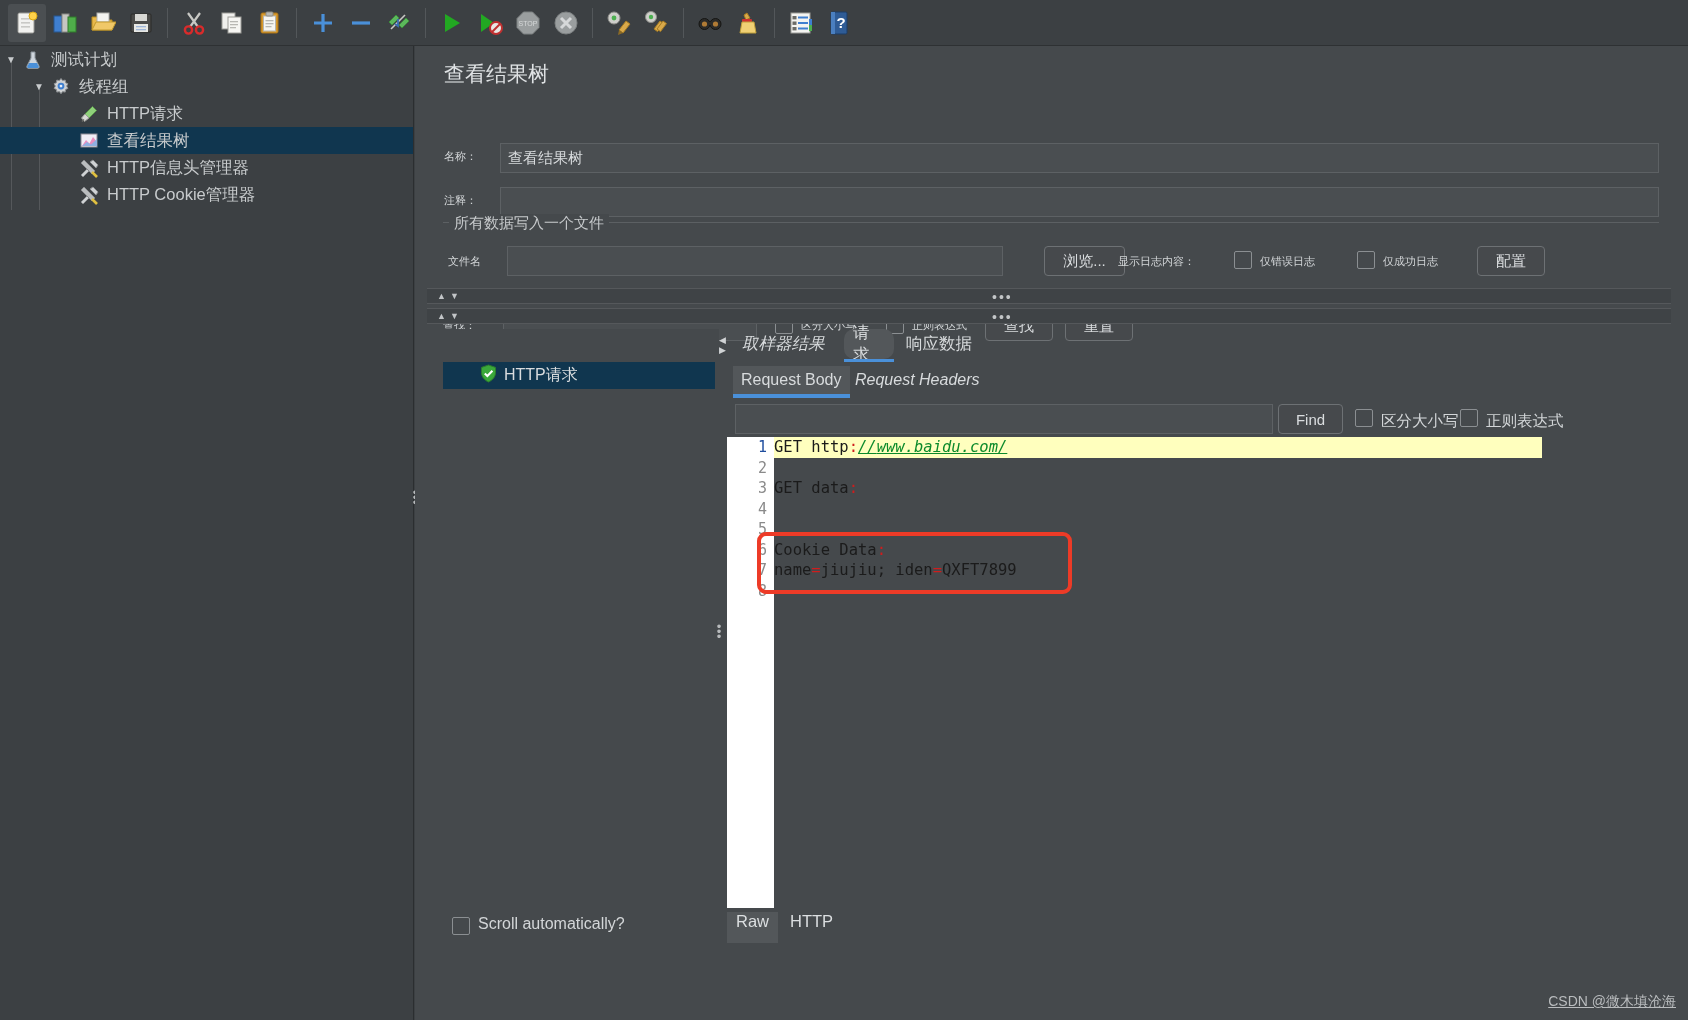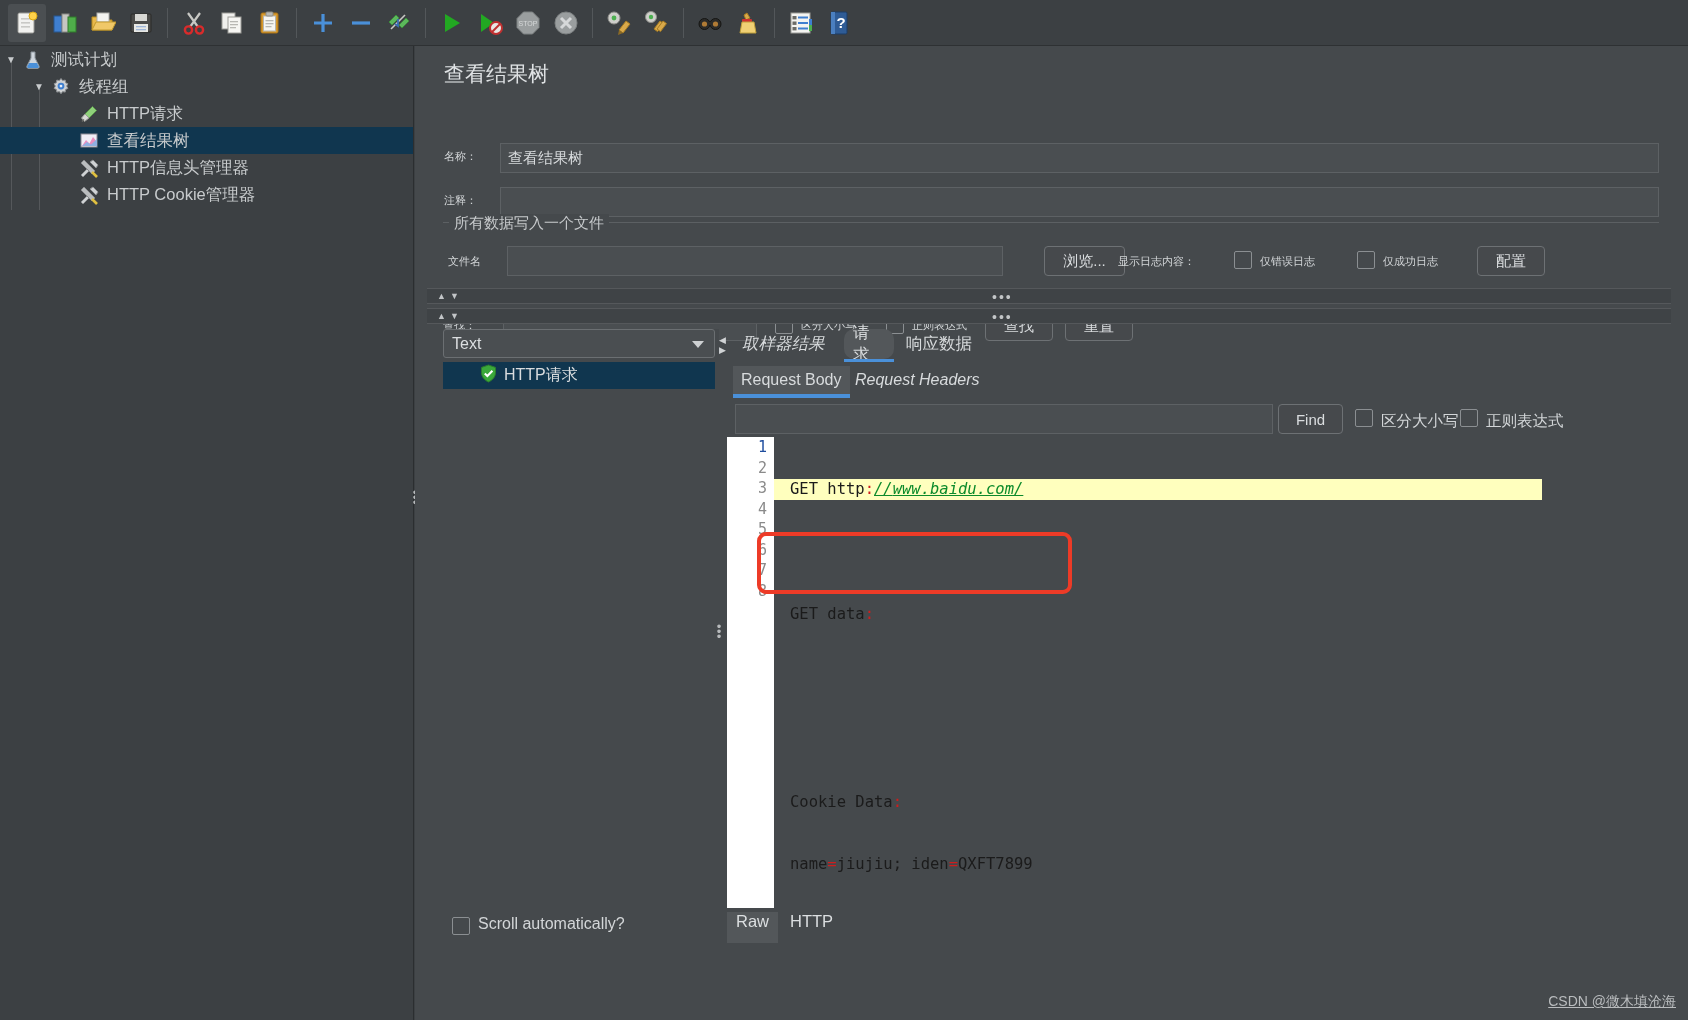--- a/index.html
+++ b/index.html
@@ -150,23 +150,23 @@
   .gnum {
     height: 20.5px; line-height: 20.5px; text-align: right; padding-right: 7px;
     font-family: "DejaVu Sans Mono", "Liberation Mono", monospace;
     font-size: 15px; color: #8a8a8a;
   }
   .gnum.cur { color: #1f4d9e; }
   #codeLines {
     position: absolute; left: 47px; top: 0; right: 0; height: 471px;
   }
   .cline {
-    height: 20.5px; line-height: 20.5px; padding-left: 16px; white-space: pre;
+    height: 20.5px; line-height: 20.5px; padding-left: 0; white-space: pre;
     font-family: "DejaVu Sans Mono", "Liberation Mono", monospace;
-    font-size: 15.5px; color: #1b1b1b; margin-top: 42px;
+    font-size: 15.5px; color: #1b1b1b;
   }
   .cline.hl { background: #ffffbe; }
   .tok-punct { color: #cf1d1d; }
   .tok-url { color: #0b8a2b; font-style: italic; text-decoration: underline; }
 
   #redbox {
     position: absolute; left: 757px; top: 532px; width: 315px; height: 62px;
     border: 4px solid #ed3b27; border-radius: 9px; pointer-events: none;
   }
 
@@ -476,24 +476,20 @@
   <div class="splitter" style="left:12px; top:262px; width:0; height:0;"></div>
   <div class="splitter" style="left:12px; top:260px; width:0; height:0;"></div>
 </div>
 
 <div class="splitter" style="left:427px; top:308px; width:1244px;">
   <span class="spl-arrows">▲▼</span>
   <span class="spl-dots" style="left:565px; top:8px;">•••</span>
 </div>
 
 <div id="resultLeft">
-  <div id="typeSelect">
-    <span>Text</span>
-    <span class="caret"></span>
-  </div>
   <div id="resultTree">
     <div class="res-row selected">
       <span style="position:absolute; left:36px;">
         <svg width="19" height="19" viewBox="0 0 19 19">
             <path d="M9.5 1l7 2.4v5.2c0 4.3-3 7.6-7 9.4-4-1.8-7-5.1-7-9.4V3.4z" fill="#3aa83a" stroke="#2c7d2c"></path>
             <path d="M5.8 9.4l2.6 2.6 5-5.2" stroke="#ffffff" stroke-width="2.1" fill="none"></path>
           </svg>
       </span>
       <span style="padding-left:28px;">HTTP请求</span>
     </div>

